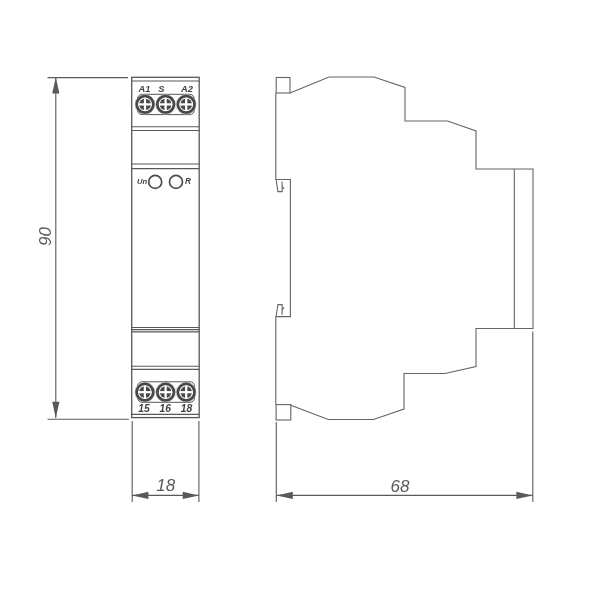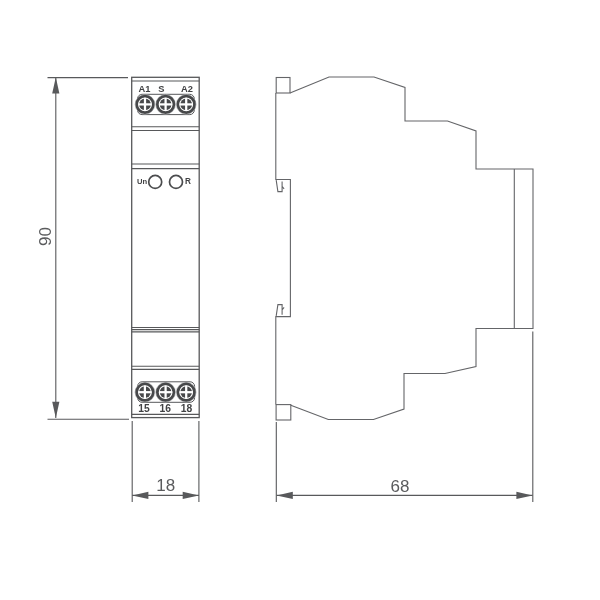--- a/index.html
+++ b/index.html
@@ -1,16 +1,16 @@
 <!DOCTYPE html>
 <html><head>
 <meta charset="utf-8">
 <style>
   html,body{margin:0;padding:0;background:#ffffff;}
-  .page{width:600px;height:600px;position:relative;background:#fff;}
+  .page{width:600px;height:600px;position:relative;background:#fff;font-style:italic;}
   svg{position:absolute;top:0;left:0;}
   text{font-family:"Liberation Sans", sans-serif;}
 </style>
 </head>
 <body>
 <div class="page">
 <svg width="600" height="600" viewBox="0 0 600 600">
   <defs>
 
     <g id="screw">

